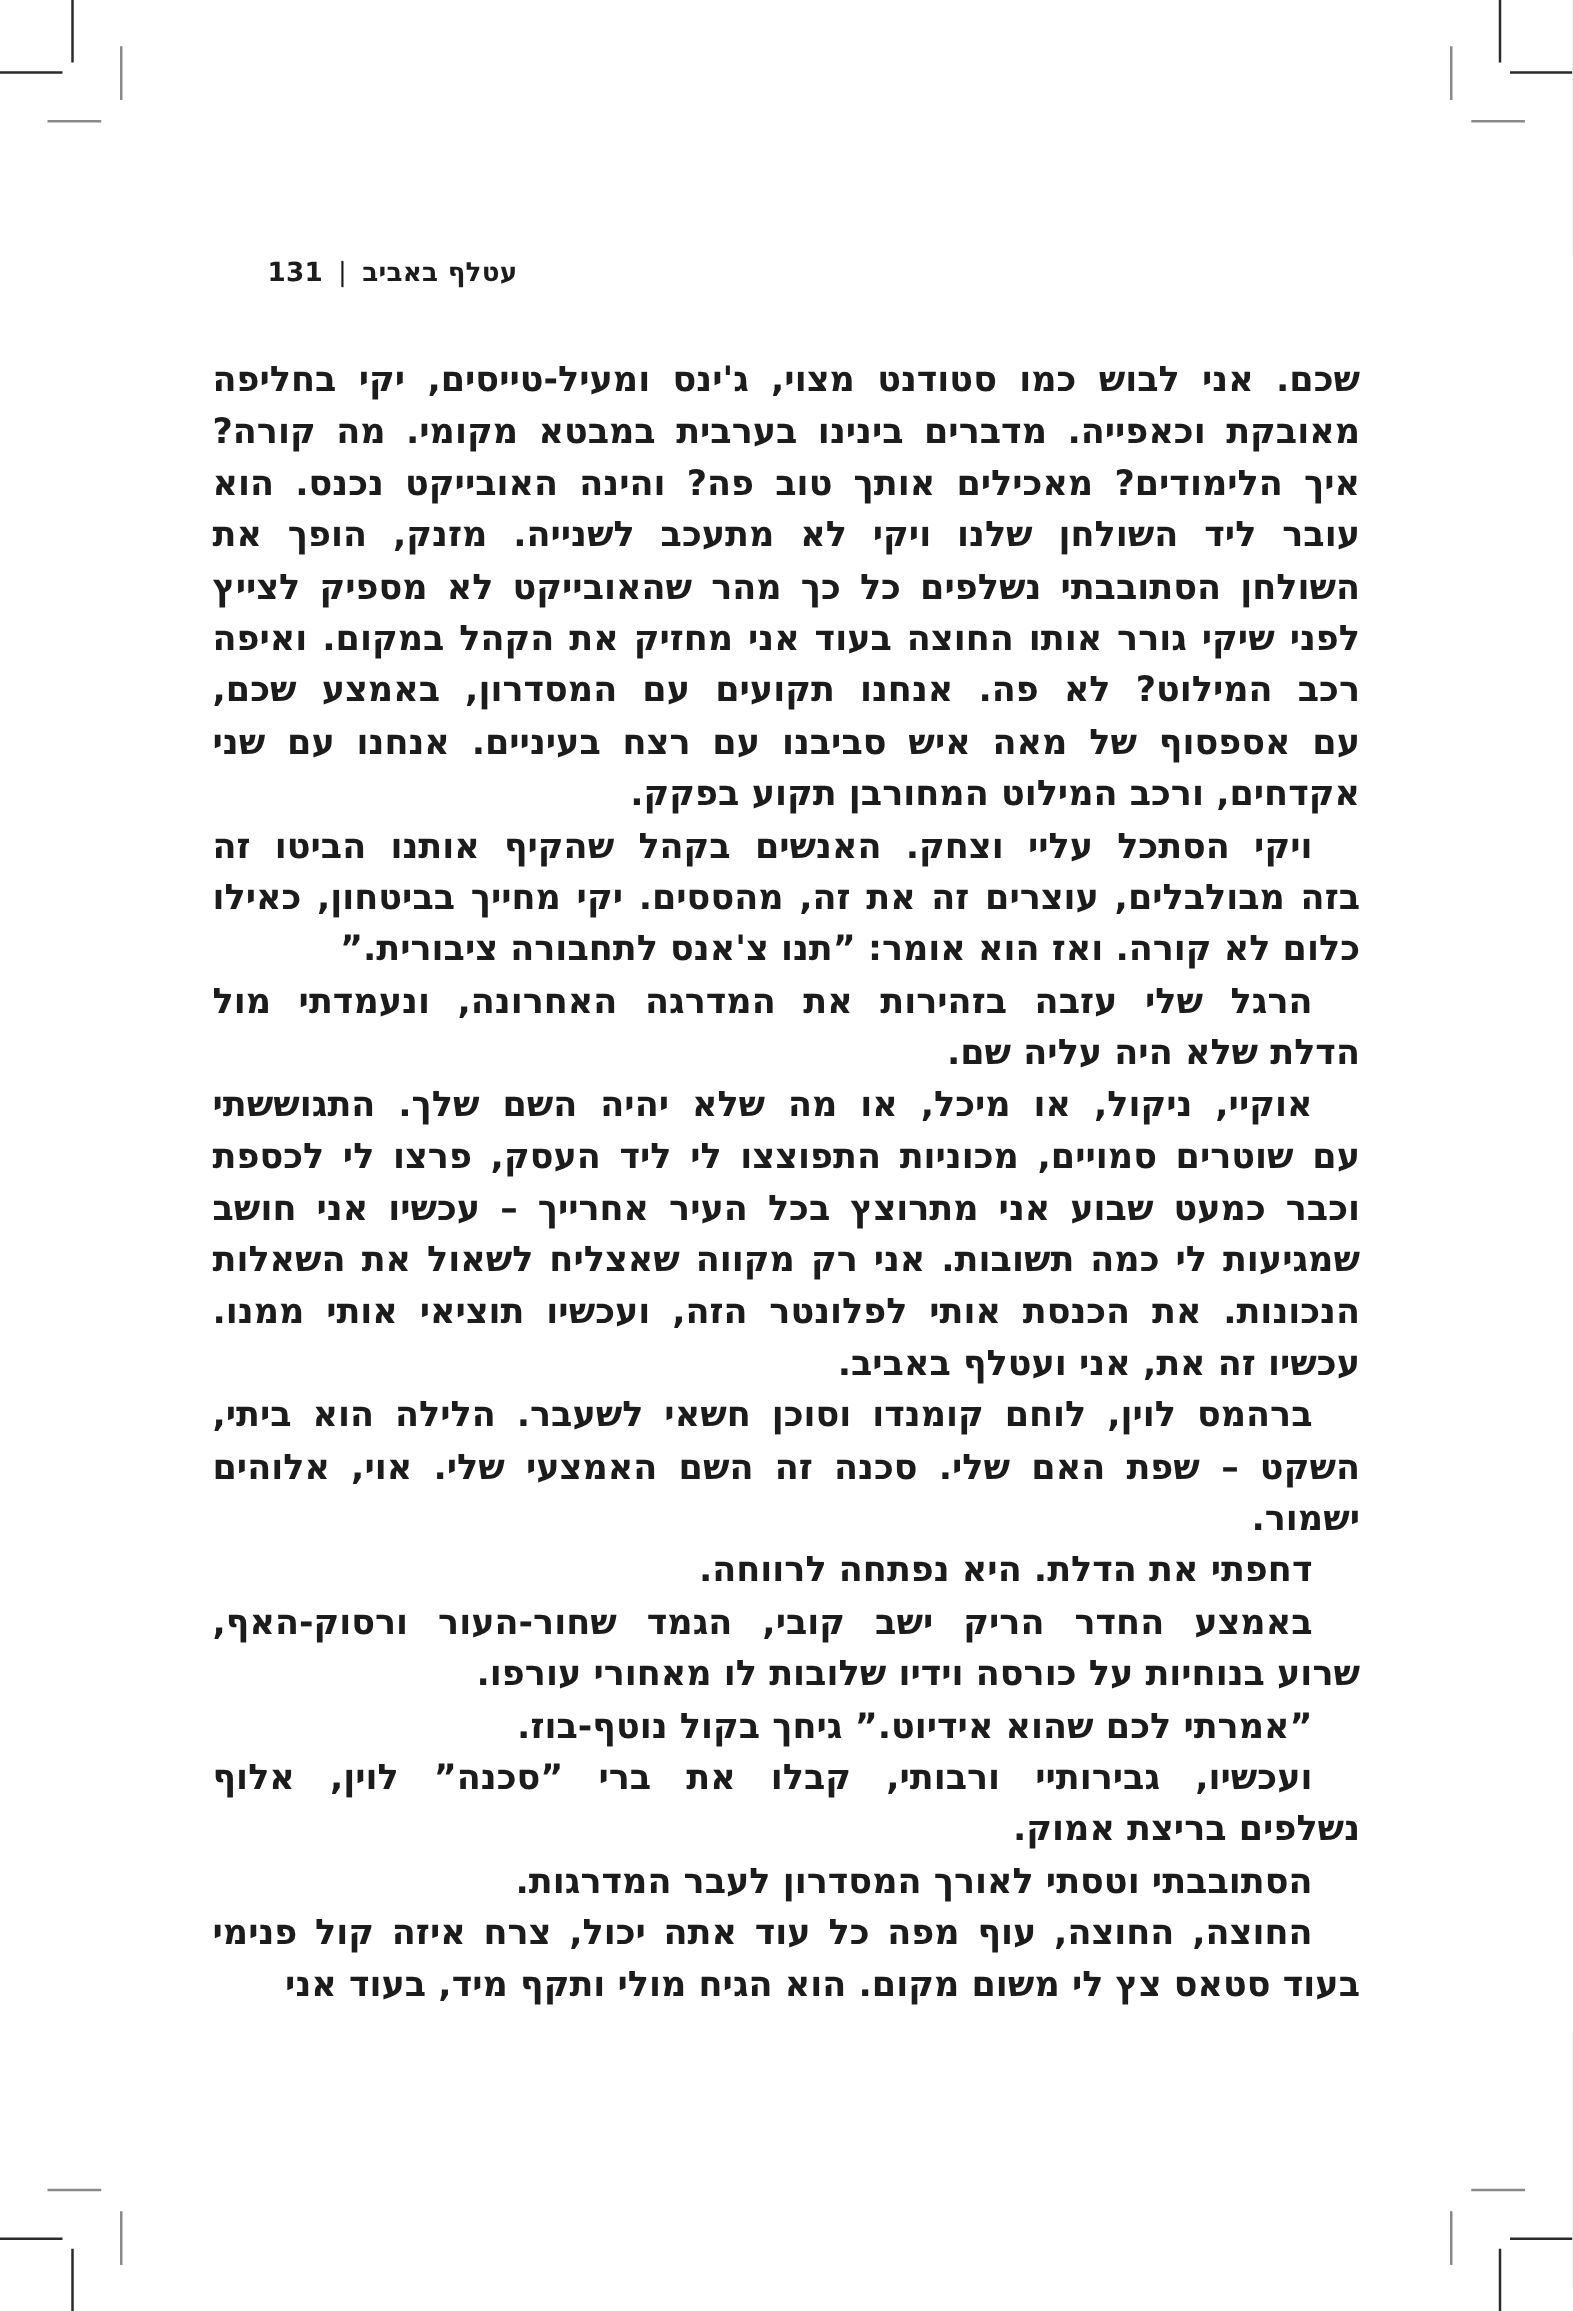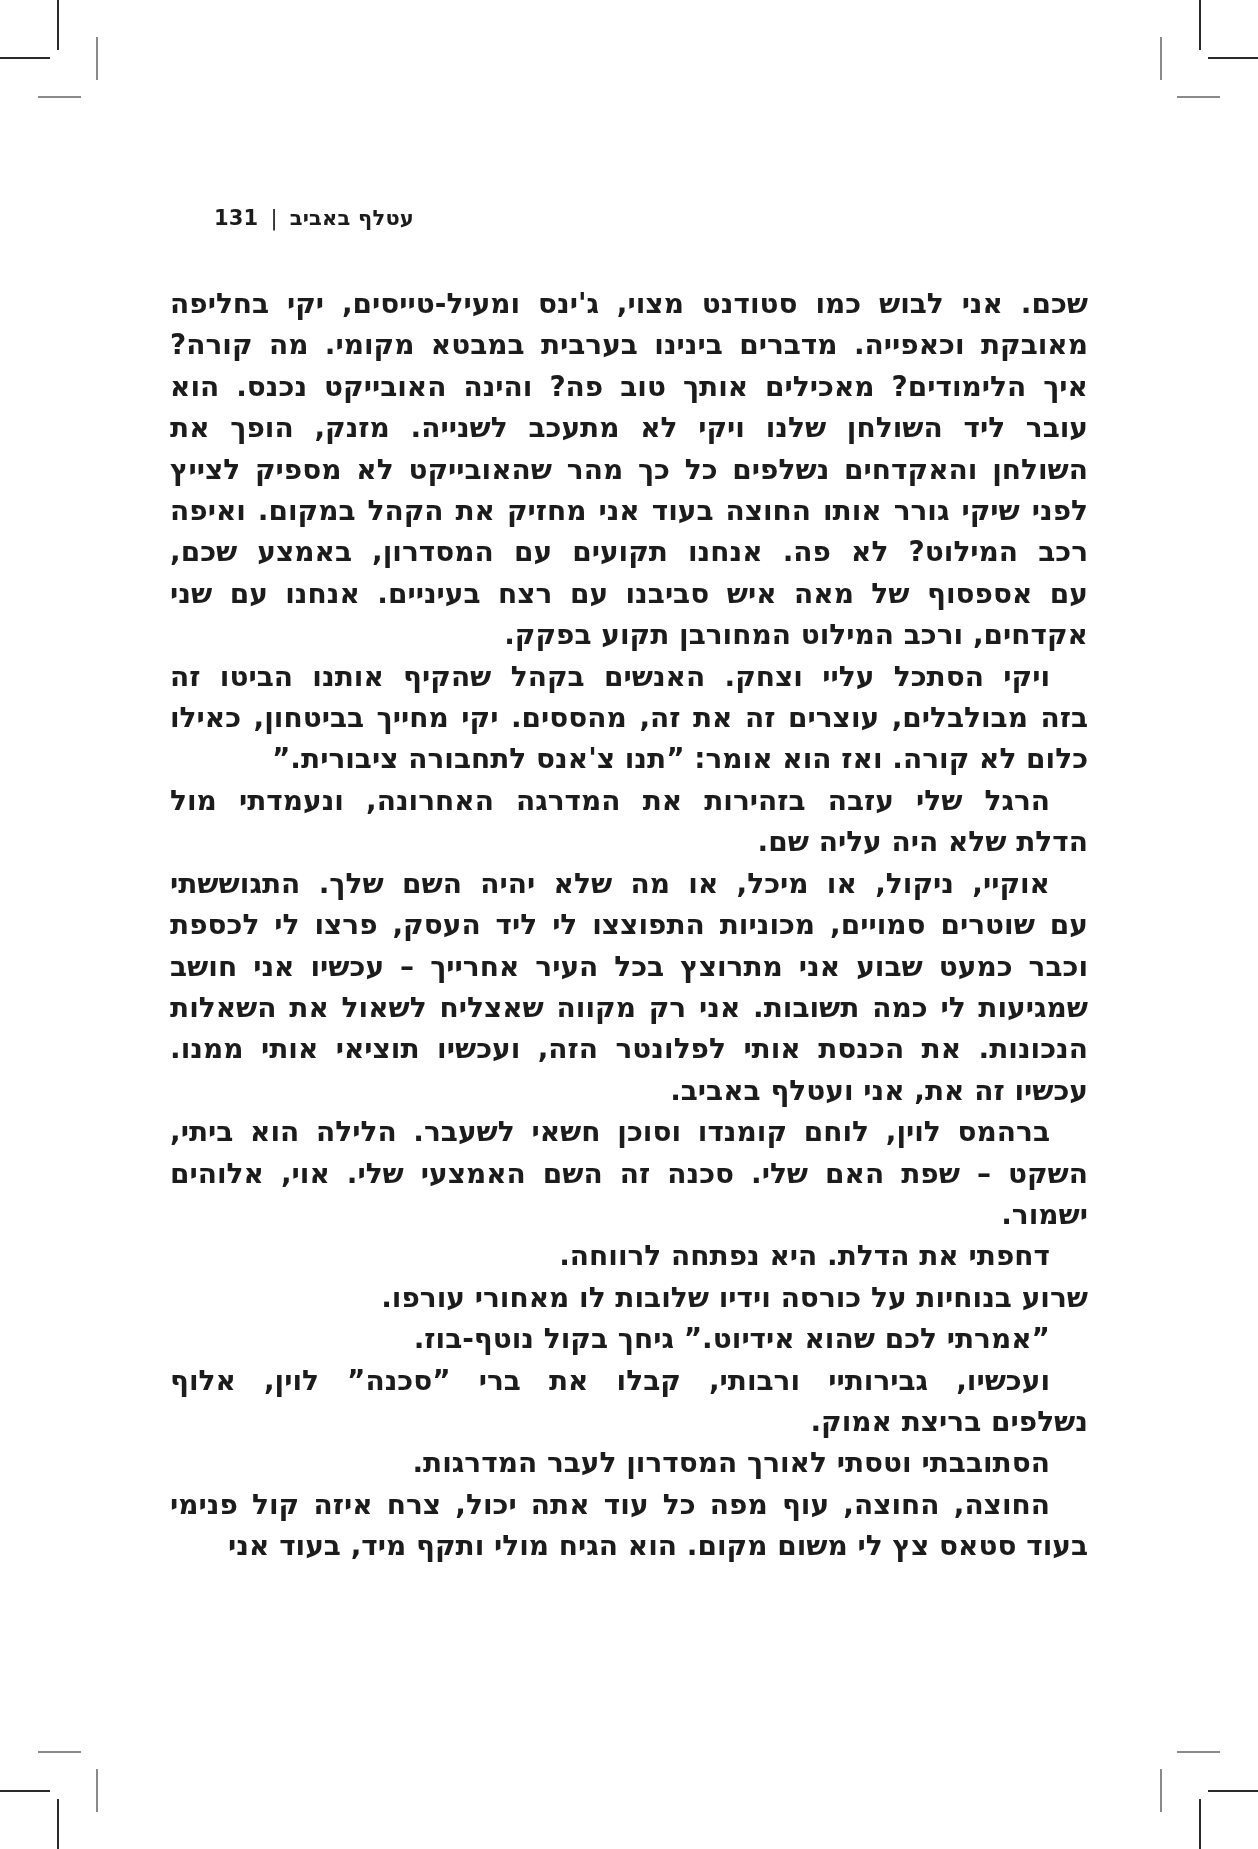--- a/index.html
+++ b/index.html
@@ -98,40 +98,41 @@
 
   <div class="header">
     <span>עטלף באביב</span><span class="sep">|</span><span>131</span>
   </div>
 
   <div class="body-text">
       <div class="line">שכם. אני לבוש כמו סטודנט מצוי, ג'ינס ומעיל-טייסים, יקי בחליפה</div>
       <div class="line">מאובקת וכאפייה. מדברים בינינו בערבית במבטא מקומי. מה קורה?</div>
       <div class="line">איך הלימודים? מאכילים אותך טוב פה? והינה האובייקט נכנס. הוא</div>
       <div class="line">עובר ליד השולחן שלנו ויקי לא מתעכב לשנייה. מזנק, הופך את</div>
-      <div class="line">השולחן והאקדחים נשלפים כל כך מהר שהאובייקט לא מספיק לצייץ</div>
+      <div class="line">השולחן הסתובבתי נשלפים כל כך מהר שהאובייקט לא מספיק לצייץ</div>
       <div class="line">לפני שיקי גורר אותו החוצה בעוד אני מחזיק את הקהל במקום. ואיפה</div>
       <div class="line">רכב המילוט? לא פה. אנחנו תקועים עם המסדרון, באמצע שכם,</div>
       <div class="line">עם אספסוף של מאה איש סביבנו עם רצח בעיניים. אנחנו עם שני</div>
       <div class="line last">אקדחים, ורכב המילוט המחורבן תקוע בפקק.</div>
       <div class="line indent">ויקי הסתכל עליי וצחק. האנשים בקהל שהקיף אותנו הביטו זה</div>
       <div class="line">בזה מבולבלים, עוצרים זה את זה, מהססים. יקי מחייך בביטחון, כאילו</div>
       <div class="line last">כלום לא קורה. ואז הוא אומר: ”תנו צ'אנס לתחבורה ציבורית.”</div>
       <div class="line indent">הרגל שלי עזבה בזהירות את המדרגה האחרונה, ונעמדתי מול</div>
       <div class="line last">הדלת שלא היה עליה שם.</div>
       <div class="line indent">אוקיי, ניקול, או מיכל, או מה שלא יהיה השם שלך. התגוששתי</div>
       <div class="line">עם שוטרים סמויים, מכוניות התפוצצו לי ליד העסק, פרצו לי לכספת</div>
       <div class="line">וכבר כמעט שבוע אני מתרוצץ בכל העיר אחרייך – עכשיו אני חושב</div>
       <div class="line">שמגיעות לי כמה תשובות. אני רק מקווה שאצליח לשאול את השאלות</div>
       <div class="line">הנכונות. את הכנסת אותי לפלונטר הזה, ועכשיו תוציאי אותי ממנו.</div>
       <div class="line last">עכשיו זה את, אני ועטלף באביב.</div>
       <div class="line indent">ברהמס לוין, לוחם קומנדו וסוכן חשאי לשעבר. הלילה הוא ביתי,</div>
       <div class="line">השקט – שפת האם שלי. סכנה זה השם האמצעי שלי. אוי, אלוהים</div>
       <div class="line last">ישמור.</div>
       <div class="line last indent">דחפתי את הדלת. היא נפתחה לרווחה.</div>
+      <div class="line indent">באמצע החדר הריק ישב קובי, הגמד שחור-העור ורסוק-האף,</div>
       <div class="line last">שרוע בנוחיות על כורסה וידיו שלובות לו מאחורי עורפו.</div>
       <div class="line last indent">”אמרתי לכם שהוא אידיוט.” גיחך בקול נוטף-בוז.</div>
       <div class="line indent">ועכשיו, גבירותיי ורבותי, קבלו את ברי ”סכנה” לוין, אלוף</div>
       <div class="line last">נשלפים בריצת אמוק.</div>
       <div class="line last indent">הסתובבתי וטסתי לאורך המסדרון לעבר המדרגות.</div>
       <div class="line indent">החוצה, החוצה, עוף מפה כל עוד אתה יכול, צרח איזה קול פנימי</div>
       <div class="line last">בעוד סטאס צץ לי משום מקום. הוא הגיח מולי ותקף מיד, בעוד אני</div>
     </div>
 
 </div>

